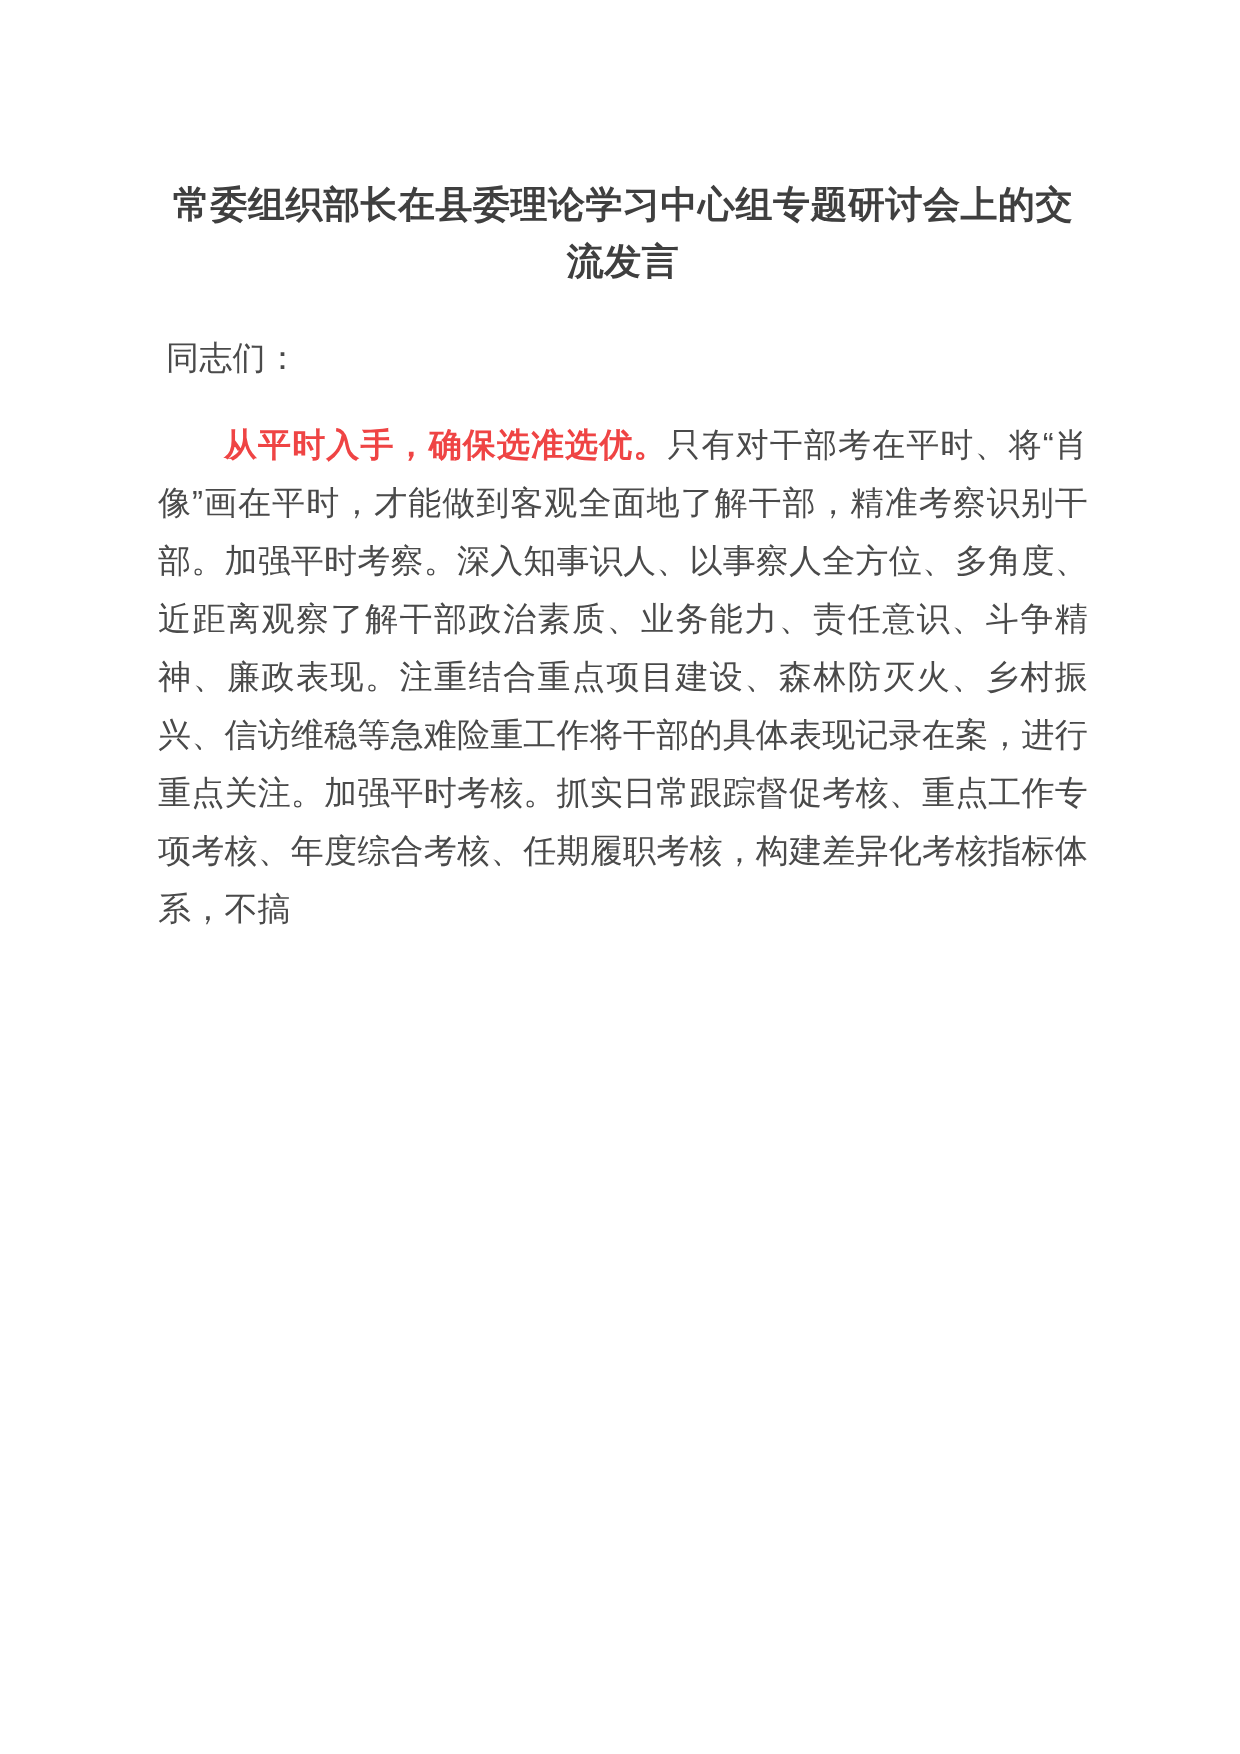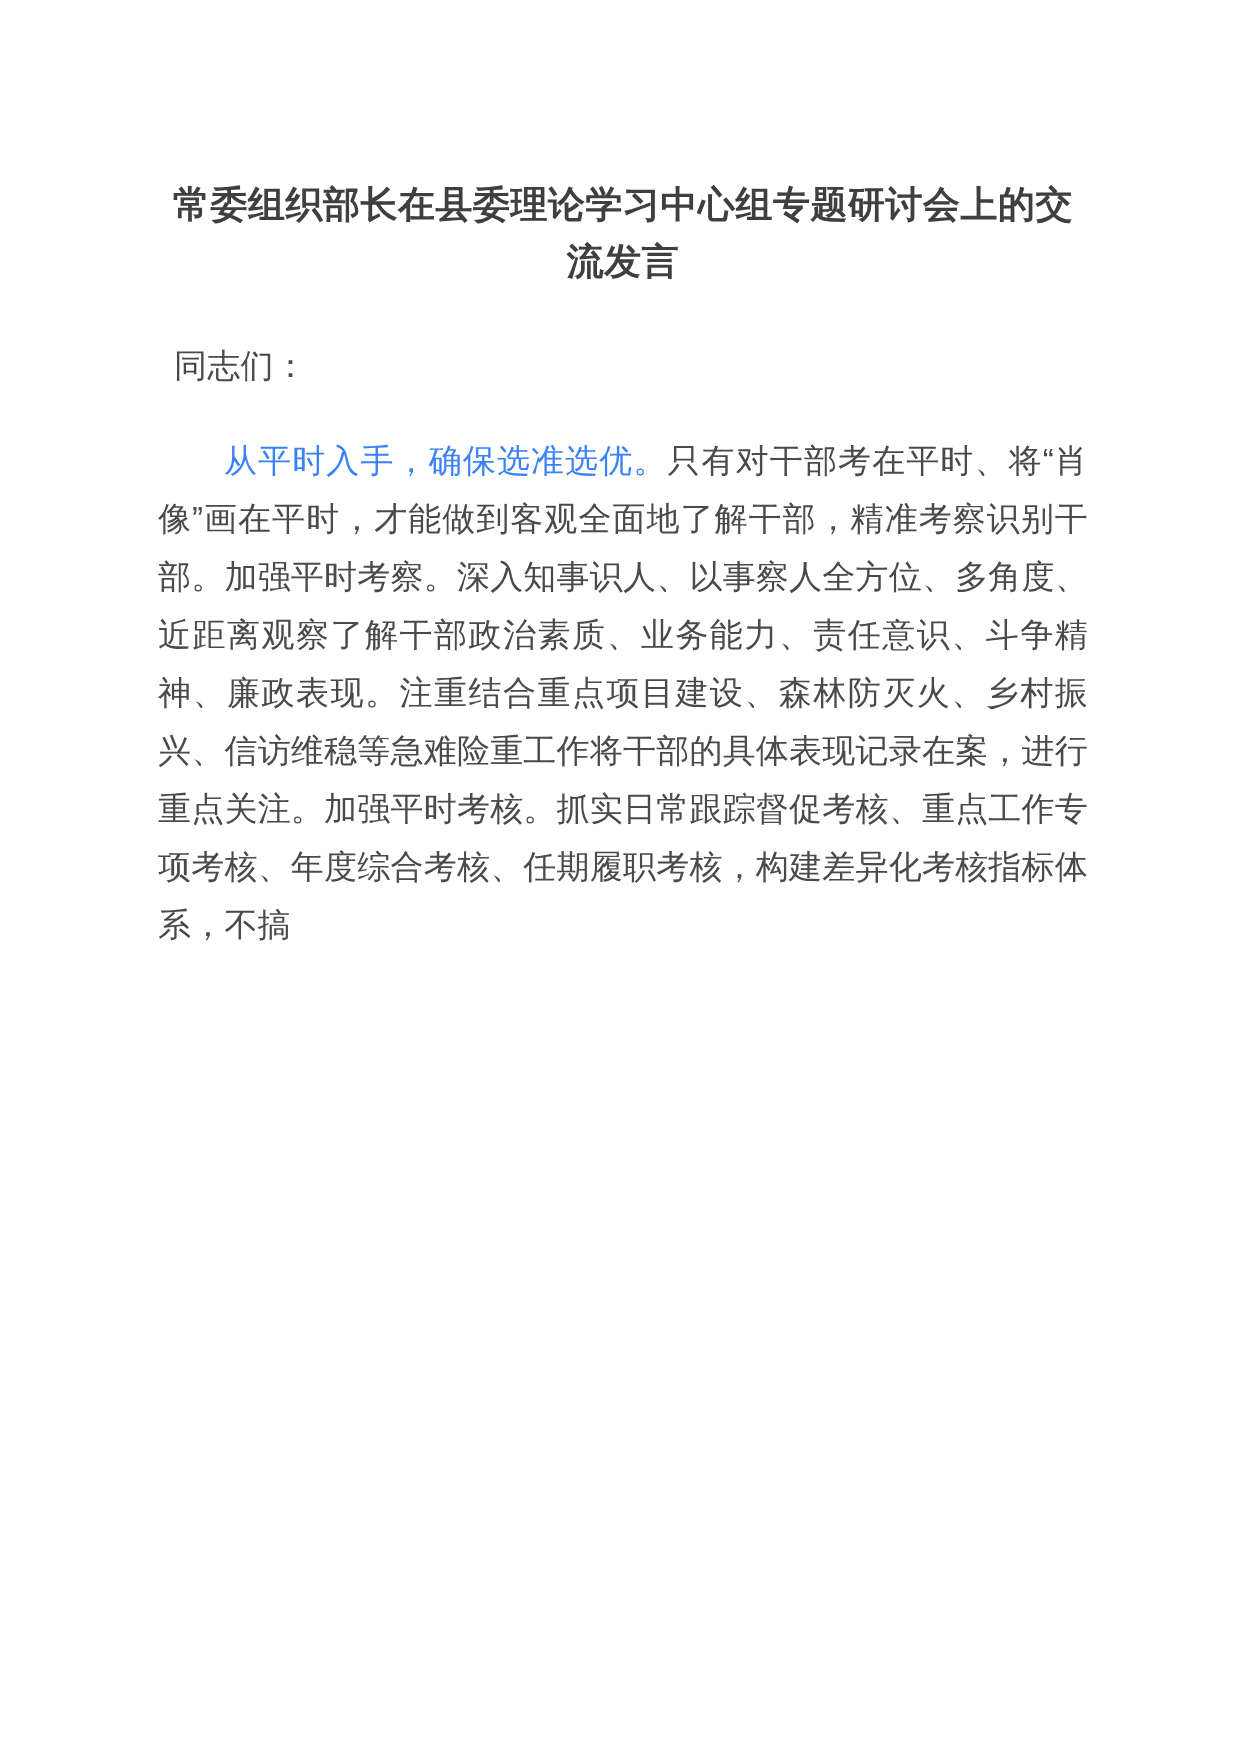--- a/index.html
+++ b/index.html
@@ -32,42 +32,42 @@
     padding-top: 176px;
     font-size: 37px;
     line-height: 1.55;
     font-weight: bold;
     text-align: center;
     letter-spacing: 0.5px;
     color: #3f3f3f;
     font-family: "Liberation Sans", "DejaVu Sans", sans-serif;
   }
   .salutation {
-    margin: 16px;
+    margin: 8px;
     padding-top: 34px;
     font-size: 33px;
     line-height: 1.5;
     color: #4a4a4a;
     letter-spacing: 0.3px;
   }
   .para {
     margin: 0;
     padding-top: 26px;
     font-size: 33px;
     line-height: 58px;
     color: #4a4a4a;
     text-align: justify;
     text-justify: inter-ideograph;
     text-indent: 2em;
     letter-spacing: 0.2px;
     word-break: break-all;
   }
   .para .lead {
-    font-weight: normal;
-    color: #3b82f6;
+    font-weight: bold;
+    color: #ef4444;
   }
 </style>
 </head>
 <body>
 
 <div class="page">
   <div class="page-body">
 
     <h1 class="doc-title">
       <span>常委组织部长在县委理论学习中心组专题研讨会上的交流</span><span>发言</span>

